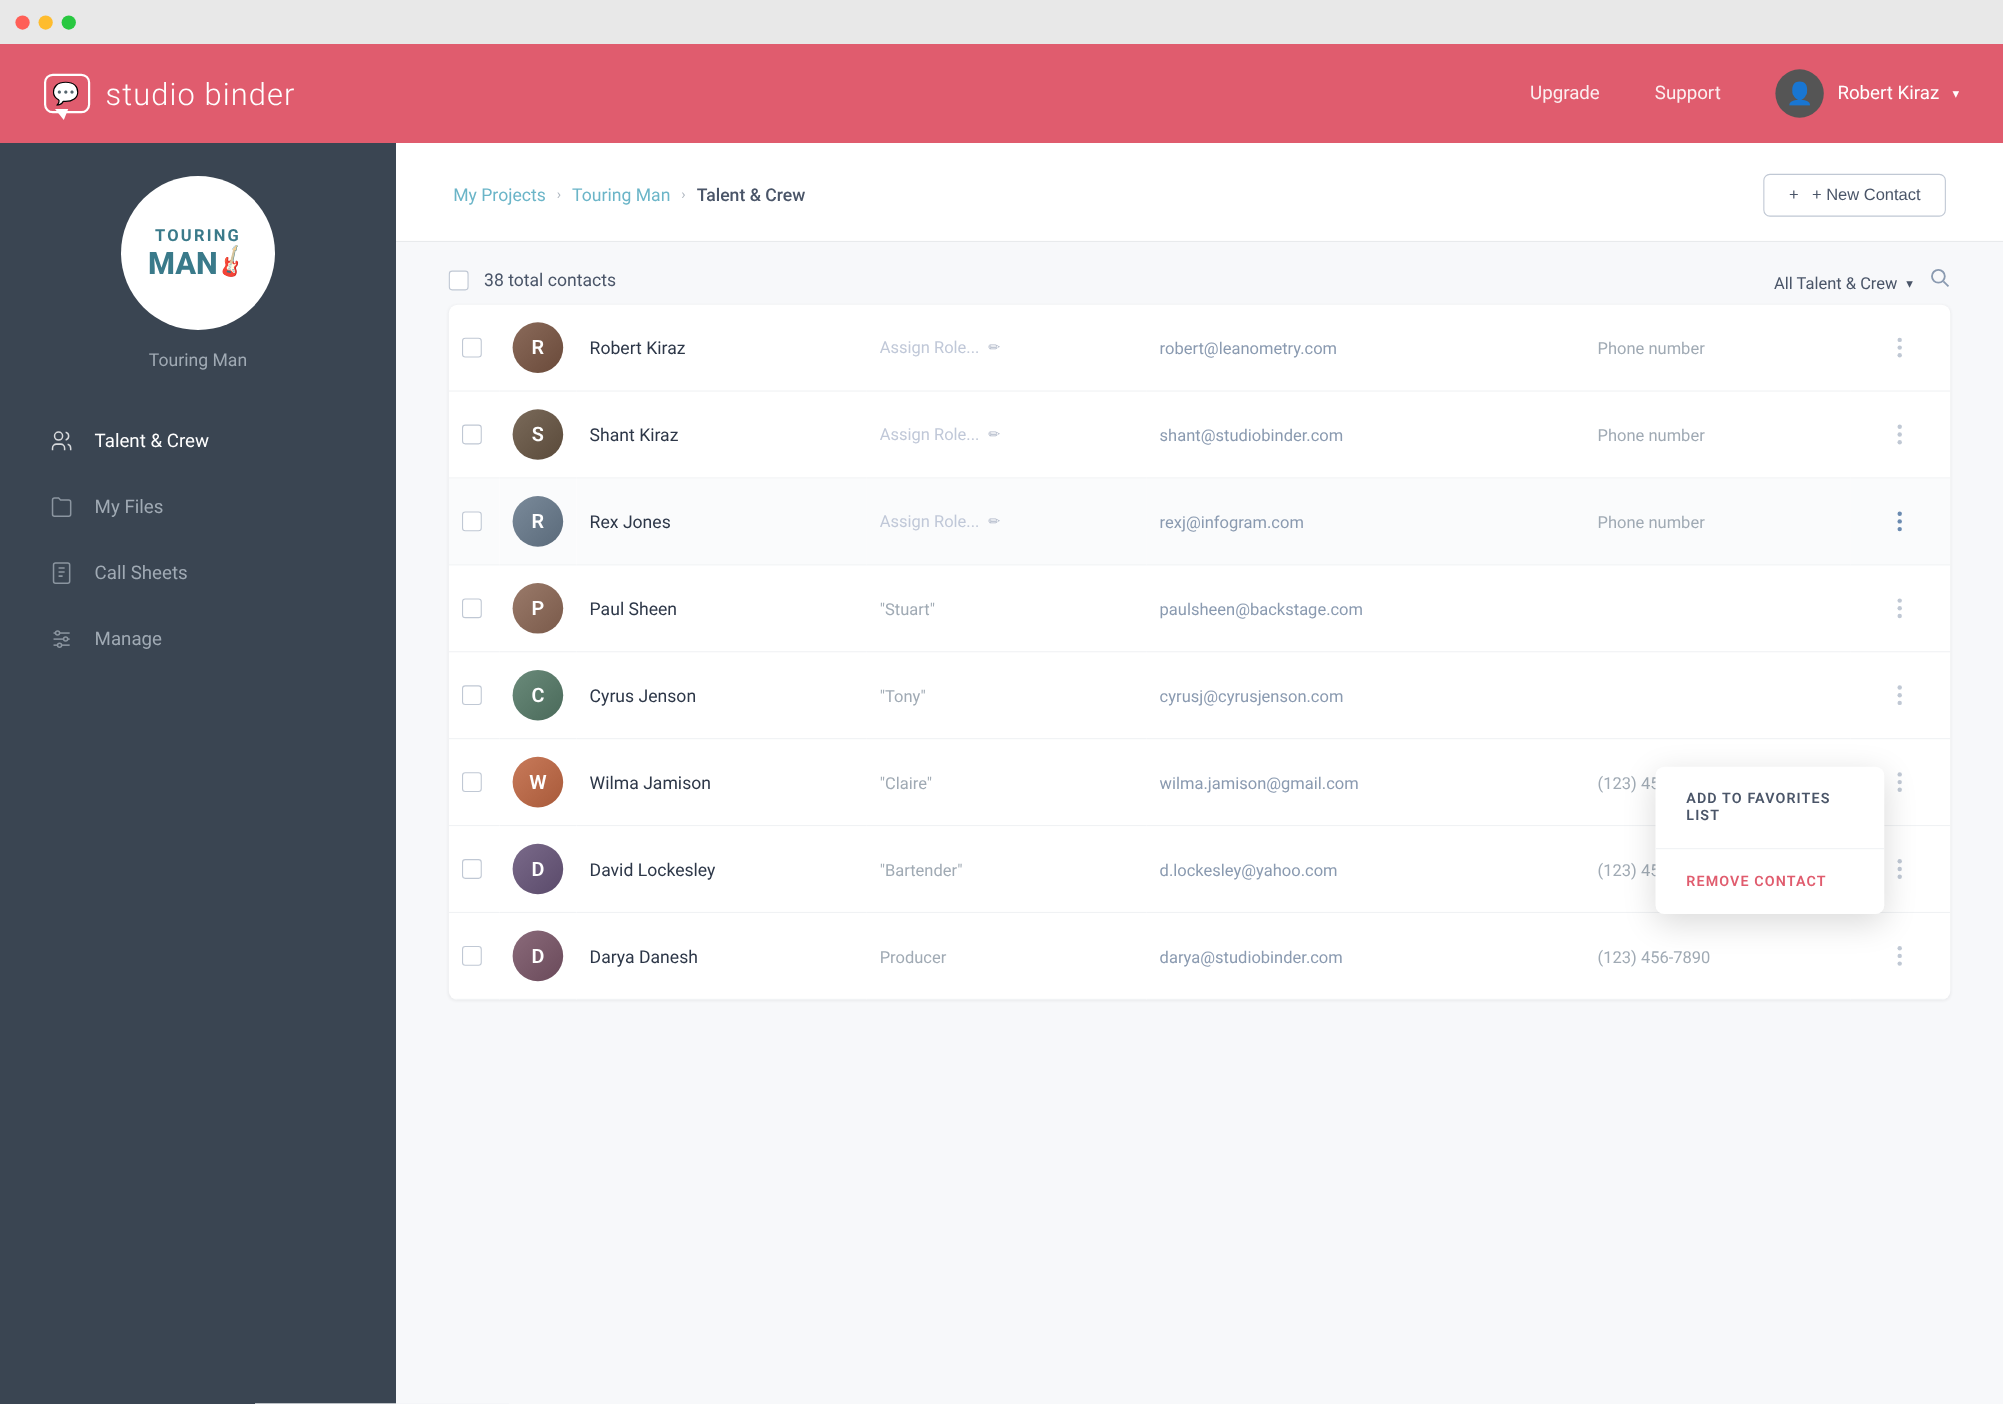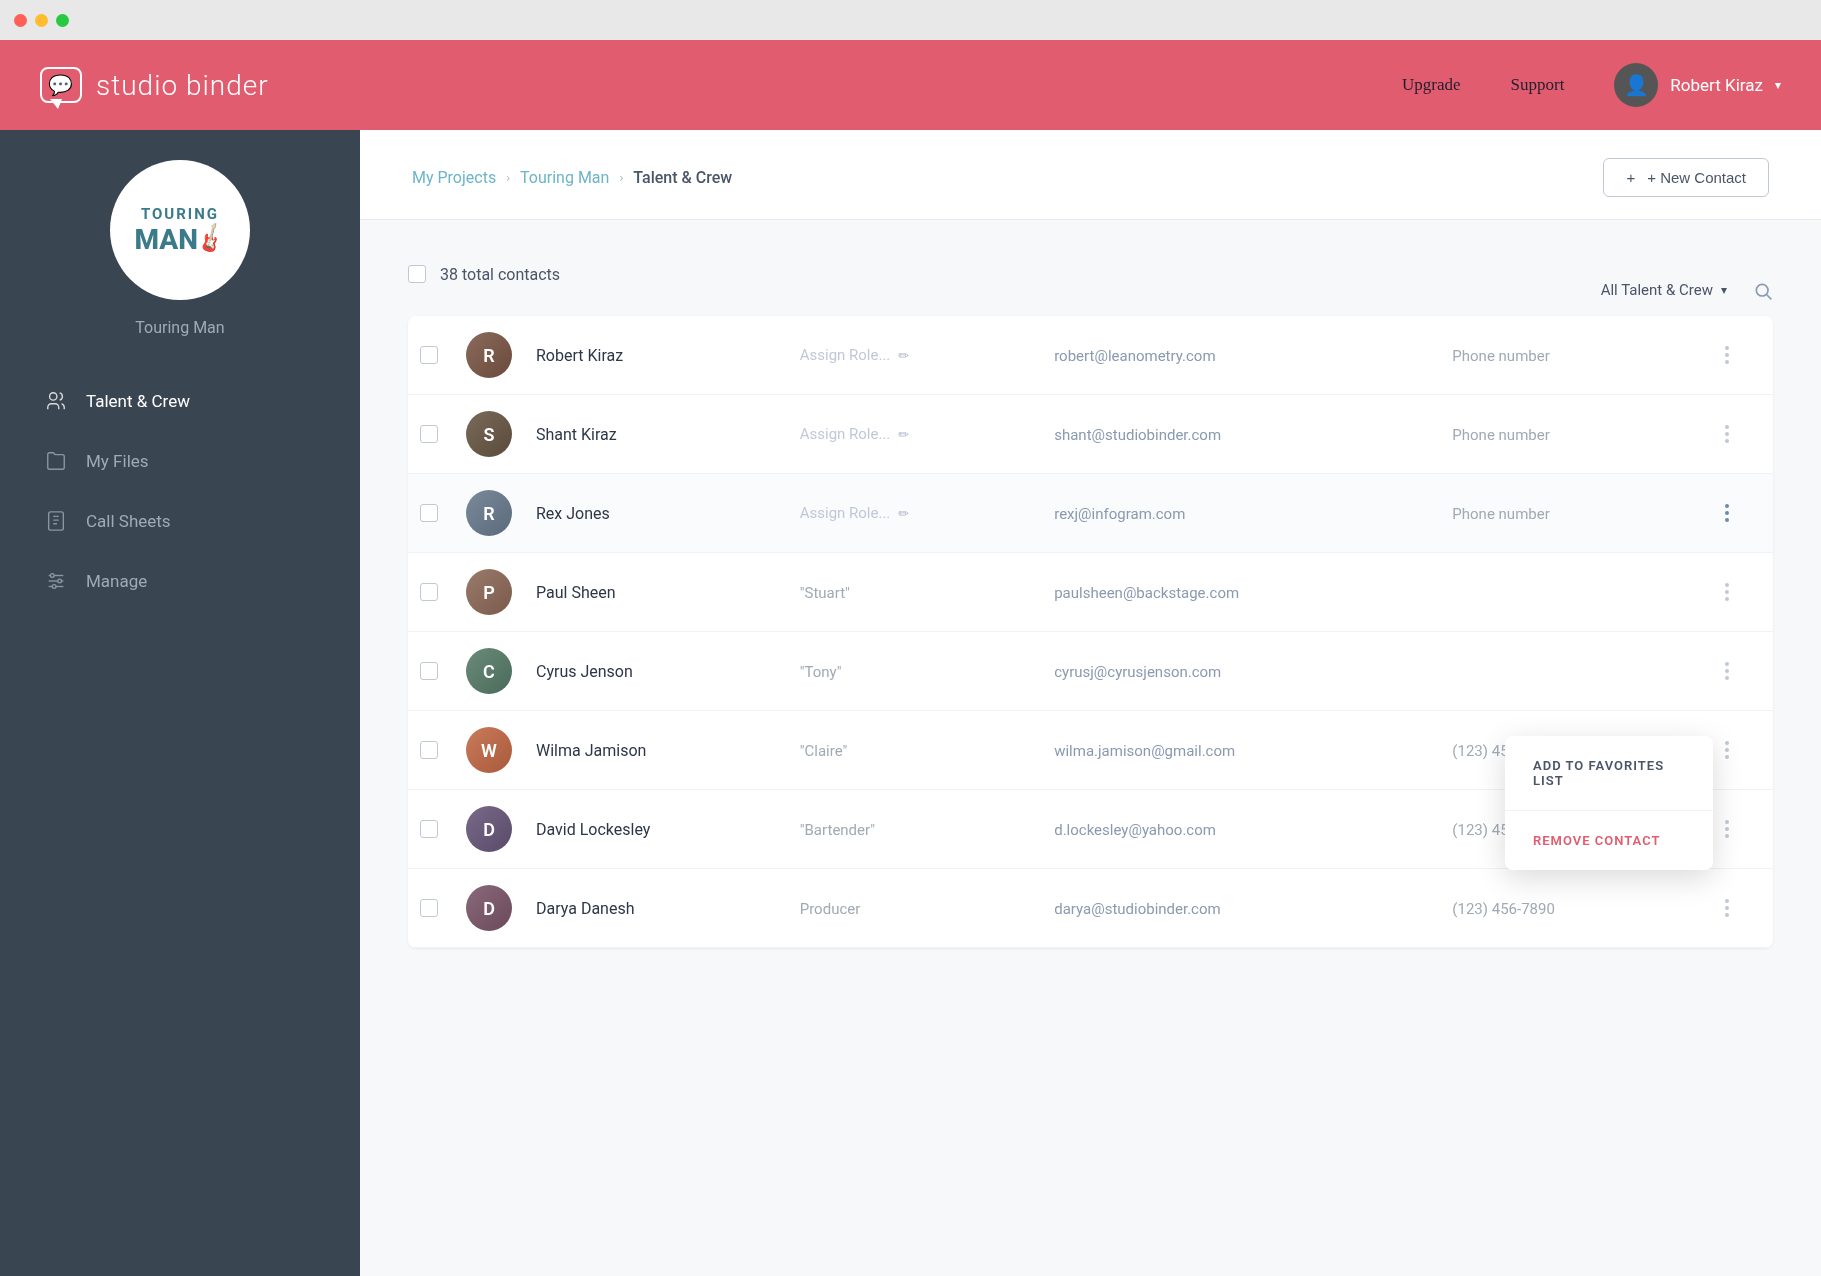--- a/index.html
+++ b/index.html
@@ -58,21 +58,21 @@
       border-right: 4px solid transparent;
       border-top: 10px solid white;
     }
     .header-nav {
       display: flex;
       align-items: center;
       gap: 50px;
       color: white;
       font-size: 17px;
     }
-    .header-nav a { color: #0f172a; text-decoration: none; opacity: 0.9; font-family: Liberation Serif, serif; }
+    .header-nav a { color: #ffffff; text-decoration: none; opacity: 0.9; }
     .user-info {
       display: flex;
       align-items: center;
       gap: 12px;
       color: white;
       font-size: 17px;
     }
     .user-avatar {
       width: 44px;
       height: 44px;
@@ -209,23 +209,22 @@
       font-size: 15px;
       cursor: pointer;
     }
     .search-icon-btn {
       cursor: pointer;
       color: #8a9ab0;
       font-size: 20px;
     }
     .header-actions {
       display: flex;
-      align-items: flex-start;
-      gap: 26px;
-      margin-top: 39px;
+      align-items: flex-end;
+      gap: 14px;
     }
 
     
     .contacts-table {
       width: 100%;
       border-collapse: collapse;
       background: white;
       border-radius: 8px;
       overflow: hidden;
       box-shadow: 0 1px 3px rgba(0,0,0,0.06);

